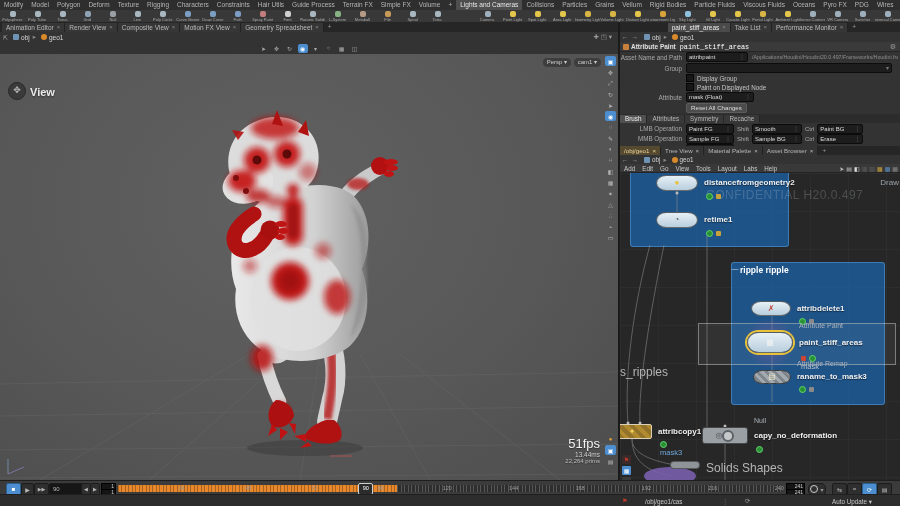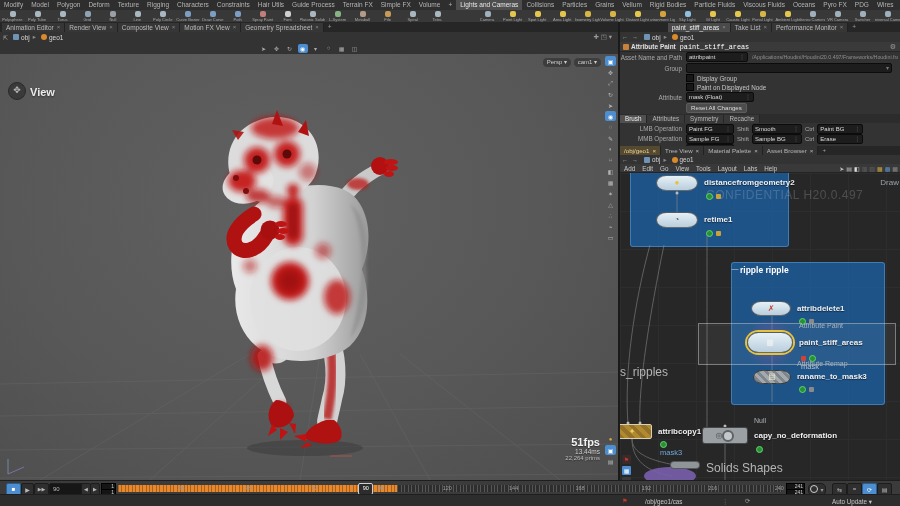--- a/index.html
+++ b/index.html
@@ -28,21 +28,21 @@
   .vpt{width:10px;height:9px;display:flex;align-items:center;justify-content:center;color:#aaa;font-size:6px;border-radius:2px}
   .vpt.active{background:var(--accent);color:#fff}
   #viewport{position:absolute;top:54px;left:0;width:618px;height:426px;background:radial-gradient(ellipse at 45% 35%, #616161 0%, #585858 55%, #4d4d4d 100%);overflow:hidden}
   #vp-view-label{position:absolute;left:30px;top:32px;font-size:11px;font-weight:bold;color:#ececec;text-shadow:0 1px 2px #0007}
   #vp-view-icon{position:absolute;left:8px;top:28px;width:16px;height:16px;border-radius:50%;background:#3a3a3a;border:1px solid #2a2a2a;color:#bbb;font-size:9px;text-align:center;line-height:15px}
   .pill{position:absolute;top:3px;height:9px;background:#3d3d3d;border:1px solid #565656;border-radius:5px;font-size:6px;color:#ccc;line-height:9px;padding:0 4px;white-space:nowrap}
   #vp-rtoolbar{position:absolute;right:1px;top:2px;width:13px;display:flex;flex-direction:column;gap:1px;align-items:center}
   .rti{width:11px;height:10px;border-radius:2px;color:#b5b5b5;font-size:6px;display:flex;align-items:center;justify-content:center}
   .rti.active{background:var(--accent);color:#fff}
   #vp-stats{position:absolute;right:18px;top:382px;text-align:right;text-shadow:0 1px 1px #0006}
-  #vp-fps{font-size:11px;font-weight:bold;color:#f2f2f2}
+  #vp-fps{font-size:13px;font-weight:normal;color:#f2f2f2}
   #vp-ms{font-size:6.5px;color:#cfcfcf}
   #vp-prims{font-size:6px;color:#bdbdbd}
   
   #rpane{position:absolute;left:620px;top:42px;width:280px;height:131px;background:#333}
   .prow{position:absolute;left:0;width:280px;display:flex;align-items:center}
   .plabel{width:62px;text-align:right;color:#aaa;font-size:6.3px;padding-right:4px;flex:none}
   .dd{background:#1d1d1d;border:1px solid #0c0c0c;border-radius:2px;color:#ddd;font-size:6px;line-height:8px;padding:0 2px;display:flex;justify-content:space-between;align-items:center}
   .dd .dg{color:#777;margin-left:2px}
   .cbox{width:6px;height:6px;background:#171717;border:1px solid #050505;margin-right:3px;flex:none}
   .cblabel{font-size:6.3px;color:#c6c6c6}

